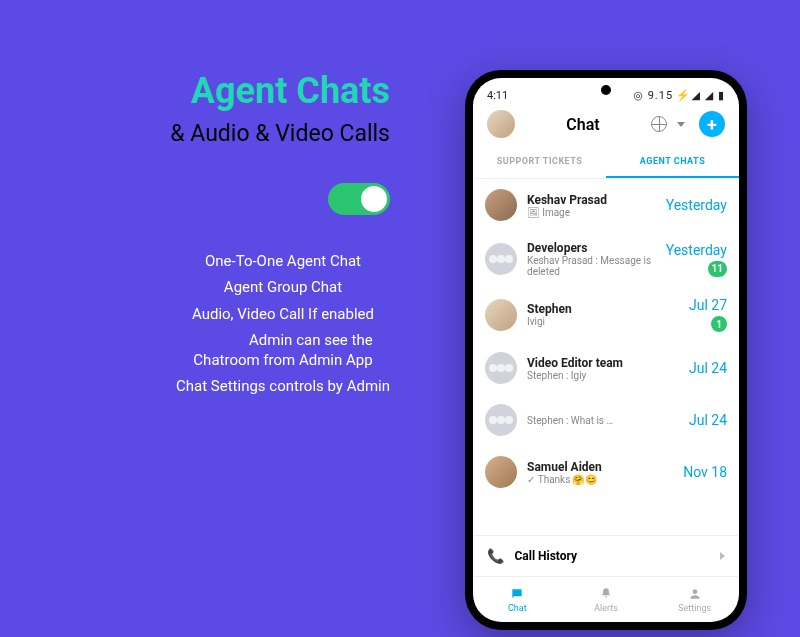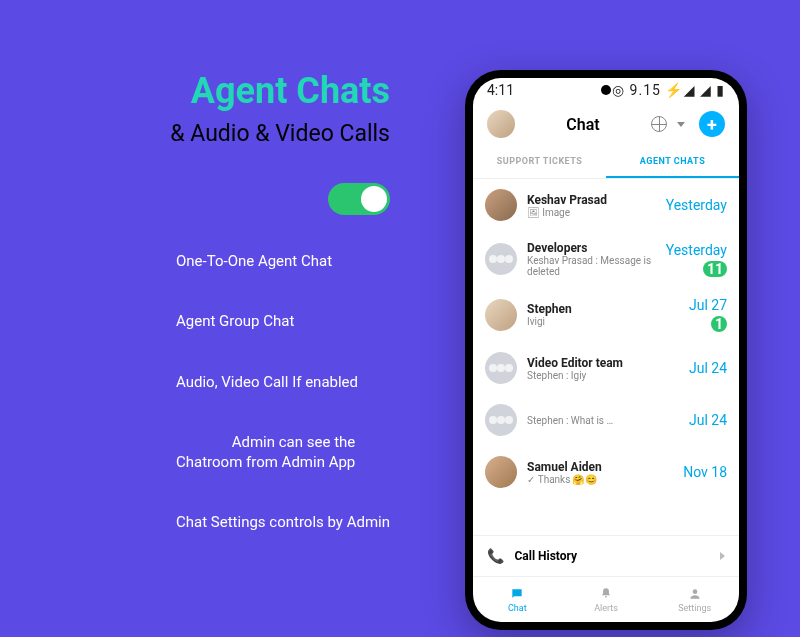--- a/index.html
+++ b/index.html
@@ -6,29 +6,29 @@
   html, body { width: 800px; height: 637px; overflow: hidden; }
   body { background: #5C4AE4; font-family: -apple-system, BlinkMacSystemFont, "Segoe UI", Roboto, Helvetica, Arial, sans-serif; position: relative; }
 
   .left-panel { position: absolute; left: 0; top: 70px; width: 430px; display: flex; flex-direction: column; align-items: flex-end; padding-right: 40px; }
   .title-main { color: #21D7B5; font-size: 36px; font-weight: 700; }
   .title-sub { color: #000000; font-size: 23px; font-weight: 400; margin-top: 8px; margin-left: 7px; }
 
   .toggle { width: 62px; height: 32px; border-radius: 16px; background: #2CC56F; margin-top: 36px; position: relative; }
   .toggle::after { content: ""; position: absolute; right: 3px; top: 3px; width: 26px; height: 26px; border-radius: 50%; background: #fff; }
 
-  .features { margin-top: 36px; display: flex; flex-direction: column; align-items: flex-start; gap: 40px; }
+  .features { margin-top: 36px; display: flex; flex-direction: column; align-items: center; gap: 6px; }
   .feat { color: #fff; font-size: 15px; text-align: right; line-height: 1.35; }
 
   
   .phone { position: absolute; top: 70px; left: 465px; width: 282px; height: 560px; border-radius: 36px; background: #000; padding: 8px; box-shadow: 0 12px 40px rgba(0,0,0,0.3); }
   .phone::before, .phone::after { content: ""; position: absolute; background: #666; border-radius: 2px; }
   .phone-screen { width: 100%; height: 100%; border-radius: 28px; background: #fff; overflow: hidden; display: flex; flex-direction: column; position: relative; }
 
-  .statusbar { height: 24px; display: flex; align-items: center; justify-content: space-between; padding: 0 14px; font-size: 14px; color: #222; position: relative; }
+  .statusbar { height: 24px; display: flex; align-items: flex-end; justify-content: space-between; padding: 0 14px; font-size: 11px; color: #222; position: relative; }
   .statusbar::after { content: ""; position: absolute; left: 50%; transform: translateX(-50%); top: 7px; width: 10px; height: 10px; border-radius: 50%; background: #000; }
 
   .app-header { height: 44px; display: flex; align-items: center; padding: 0 14px; gap: 8px; }
   .avatar-sm { width: 28px; height: 28px; border-radius: 50%; background: #bba; }
   .app-title { flex: 1; text-align: center; font-size: 16px; font-weight: 600; }
   .globe-ico { width: 16px; height: 16px; border: 1.5px solid #888; border-radius: 50%; position: relative; }
   .globe-ico::after { content: ""; position: absolute; left: 50%; top: 0; bottom: 0; border-left: 1.5px solid #888; }
   .globe-ico::before { content: ""; position: absolute; top: 50%; left: 0; right: 0; border-top: 1.5px solid #888; }
   .chev-down { width: 0; height: 0; border-left: 4px solid transparent; border-right: 4px solid transparent; border-top: 5px solid #888; margin-left: 2px; }
   .add-btn { width: 26px; height: 26px; border-radius: 50%; background: #00B2FF; color: #fff; display: flex; align-items: center; justify-content: center; font-size: 18px; font-weight: 700; margin-left: 6px; }
@@ -38,21 +38,21 @@
   .tab.active { color: #00A8E8; border-bottom: 2px solid #00A8E8; }
 
   .chats { flex: 1; overflow: hidden; }
   .chat-row { display: flex; align-items: center; padding: 10px 12px 10px 12px; gap: 10px; position: relative; }
   .chat-avatar { width: 32px; height: 32px; border-radius: 50%; flex-shrink: 0; }
   .chat-info { flex: 1; min-width: 0; }
   .chat-name { font-size: 12px; font-weight: 700; color: #222; }
   .chat-sub { font-size: 10px; color: #888; }
   .chat-meta { display: flex; flex-direction: column; align-items: flex-end; gap: 3px; }
   .chat-time { font-size: 14px; color: #00A8E8; }
-  .badge { background: #2CC56F; color: #fff; border-radius: 10px; font-size: 14px; font-weight: 700; min-width: 16px; height: 16px; display: flex; align-items: center; justify-content: center; padding: 8px 4px; }
+  .badge { background: #2CC56F; color: #fff; border-radius: 10px; font-size: 10px; font-weight: 700; min-width: 16px; height: 16px; display: flex; align-items: center; justify-content: center; padding: 8px 4px; }
   .group-av { background: #d0d4da; display: flex; align-items: center; justify-content: center; }
   .group-av::before { content: ""; width: 8px; height: 8px; border-radius: 50%; background: #fff; box-shadow: 8px 0 0 #fff, -8px 0 0 #fff; opacity: 0.7; }
 
   .history-row { display: flex; align-items: center; padding: 12px 14px; border-top: 1px solid #eee; gap: 10px; }
   .history-ico { color: #00A8E8; font-size: 14px; }
   .history-label { flex: 1; font-size: 12px; font-weight: 700; }
 
   .bottom-nav { display: flex; border-top: 1px solid #eee; height: 46px; }
   .nav-item { flex: 1; display: flex; flex-direction: column; align-items: center; justify-content: center; gap: 2px; font-size: 9px; color: #aaa; }
   .nav-item.active { color: #00A8E8; }

